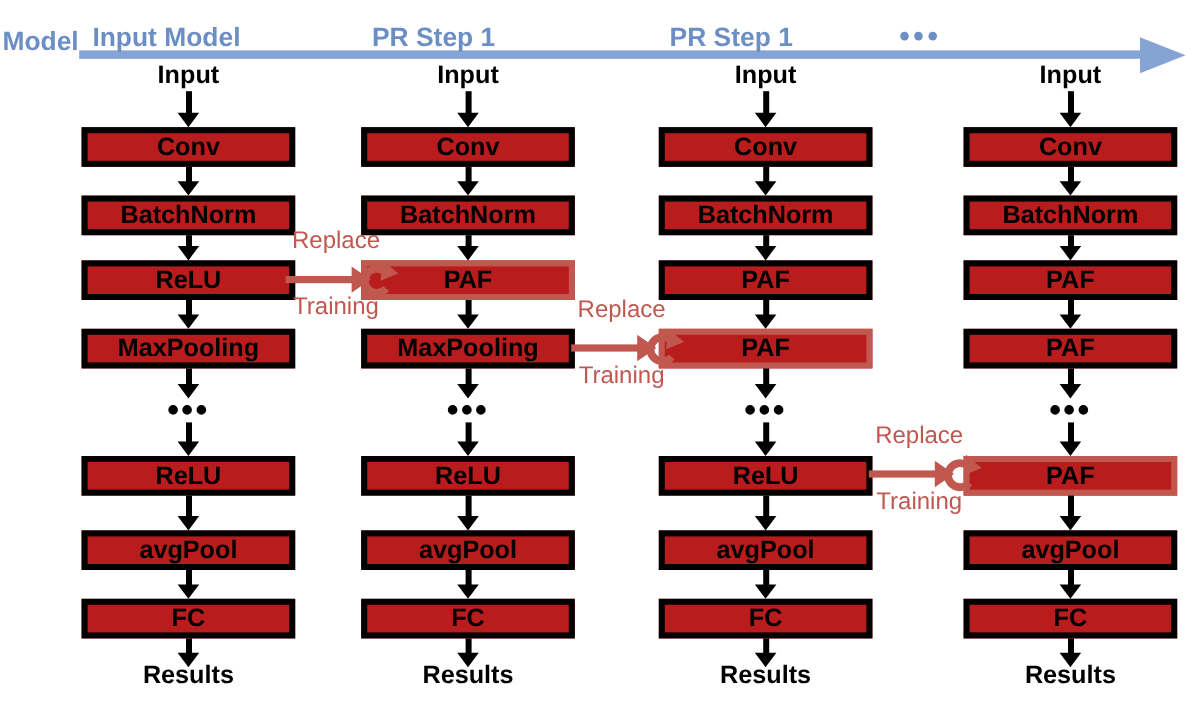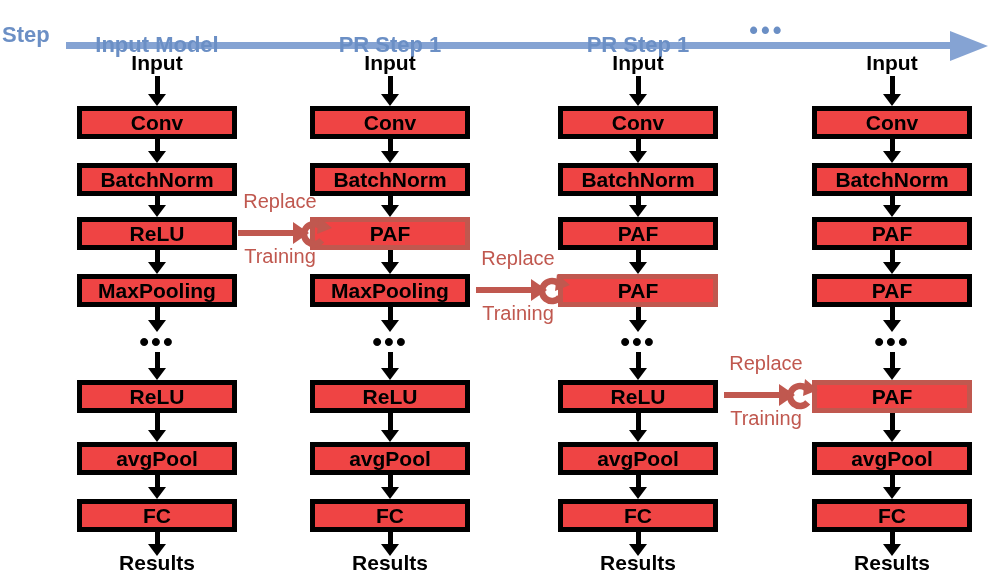--- a/index.html
+++ b/index.html
@@ -12,29 +12,29 @@
   .stage{
     position:relative;width:996px;height:588px;background:#ffffff;overflow:hidden;
     font-family:"Liberation Sans",sans-serif;
   }
   
   .steps-label{position:absolute;left:2px;top:22px;font-size:22px;font-weight:bold;color:var(--accent-blue);}
   .axis-line{position:absolute;left:66px;top:42px;width:888px;height:7px;background:var(--accent-blue-line);}
   .axis-head{position:absolute;left:950px;top:31px;width:0;height:0;
     border-top:15px solid transparent;border-bottom:15px solid transparent;
     border-left:38px solid var(--accent-blue-line);}
-  .axis-label{position:absolute;top:32px;width:160px;text-align:center;
+  .axis-label{position:absolute;top:18px;width:160px;
     font-size:22px;font-weight:bold;color:var(--accent-blue);white-space:nowrap;}
   .axis-dots{position:absolute;left:737px;top:18px;width:60px;text-align:center;
     color:var(--accent-blue);font-size:25px;font-weight:bold;letter-spacing:3px;line-height:1;}
   
   .column{position:absolute;top:50px;width:160px;display:flex;flex-direction:column;align-items:center;}
   .io-label{height:26px;display:flex;align-items:center;font-size:21px;font-weight:bold;color:#000;flex:0 0 auto;}
   .results{margin-top:-6px;}
-  .box{box-sizing:border-box;width:160px;height:33px;border:5px solid var(--box-border);background:#ef4444;
+  .box{box-sizing:border-box;width:178px;height:33px;border:5px solid var(--box-border);background:#b91c1c;
     display:flex;align-items:center;justify-content:center;
     font-size:21px;font-weight:bold;color:#000;line-height:1;flex:0 0 auto;}
   .box.red{border-color:var(--accent-red);}
   .dots{height:20px;display:flex;align-items:center;justify-content:center;
     font-size:28px;font-weight:bold;color:#000;letter-spacing:2px;line-height:1;flex:0 0 auto;}
   
   .varr{position:relative;width:18px;flex:0 0 auto;}
   .varr::before{content:"";position:absolute;left:50%;top:0;bottom:8px;width:5px;margin-left:-2.5px;background:#000;}
   .varr::after{content:"";position:absolute;left:50%;bottom:0;margin-left:-9px;width:0;height:0;
     border-left:9px solid transparent;border-right:9px solid transparent;border-top:12px solid #000;}
@@ -48,21 +48,21 @@
   .conn .c-head{position:absolute;left:63px;top:32px;width:0;height:0;
     border-top:11px solid transparent;border-bottom:11px solid transparent;
     border-left:16px solid var(--accent-red);}
   .conn .c-icon{position:absolute;left:68px;top:26px;width:34px;height:34px;}
 </style>
 </head>
 <body>
 
 <div class="stage">
 
-  <div class="steps-label">Step</div>
+  <div class="steps-label">Model</div>
   <div class="axis-line"></div>
   <div class="axis-head"></div>
   <div class="axis-label" style="left:77px">Input Model</div>
   <div class="axis-label" style="left:310px">PR Step 1</div>
   <div class="axis-label" style="left:558px">PR Step 1</div>
   <div class="axis-dots">•••</div>
 
   <div class="column" style="left:77px">
     <div class="io-label">Input</div>
     <div class="varr" style="height:30px"></div>

